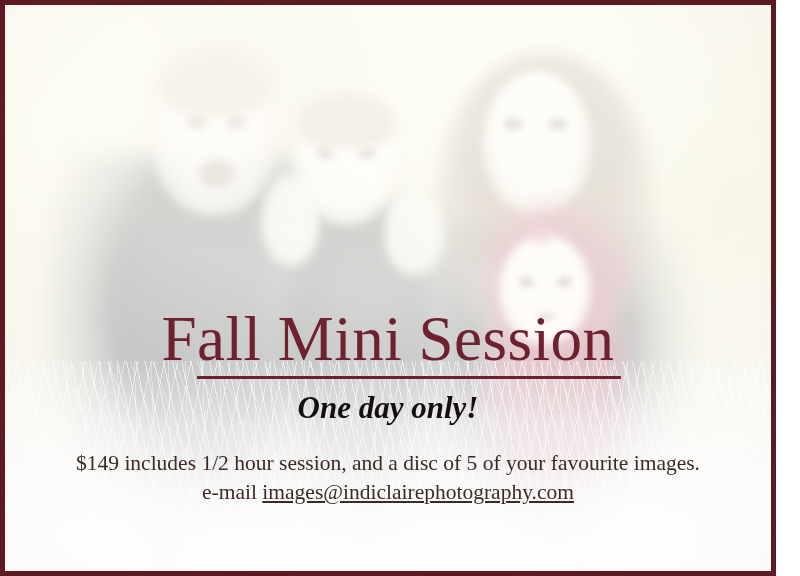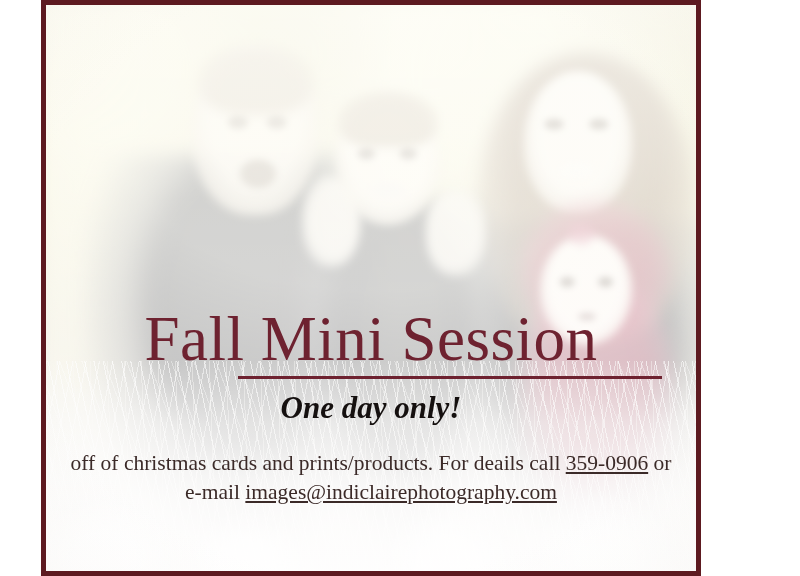--- a/index.html
+++ b/index.html
@@ -1,26 +1,25 @@
 <!DOCTYPE html>
 <html><head>
 <meta charset="utf-8">
 <title>Fall Mini Session Flyer</title>
 <style>
   html,body{margin:0;padding:0;background:#ffffff;}
   body{font-family:"Liberation Serif",serif;}
 
   .flyer{
     position:relative;
-    width:660px;height:576px;
+    width:776px;height:576px;
     box-sizing:border-box;
     border:5px solid #5d1a20;
     overflow:hidden;
     background:#efe8da;
-    margin-left:41px;
   }
 
   
   .photo{position:absolute;inset:0;overflow:hidden;}
 
   
   .bg-field{
     position:absolute;inset:0;
     background:
       linear-gradient(180deg,
@@ -293,18 +292,18 @@
 
   <div class="overlay">
 
     <div class="headline">Fall Mini Session</div>
     <div class="headline-rule"></div>
 
     <div class="subhead">One day only!</div>
 
 
     <div class="body-copy">
-      <span class="ln"><span>off of christmas cards and prints/products.  For deails call </span><span class="uline">359-0906</span><span> or</span></span>
+      <span class="ln">$149 includes 1/2 hour session, and a disc of 5 of your favourite images.</span>
       <span class="ln"><span>e-mail </span><span class="uline">images@indiclairephotography.com</span></span>
     </div>
 
   </div>
 </div>
 
 </body></html>

